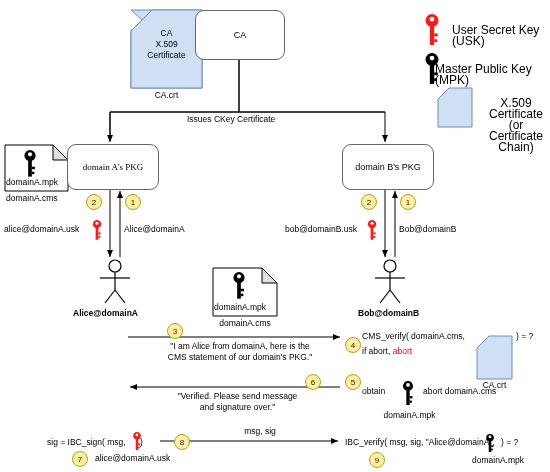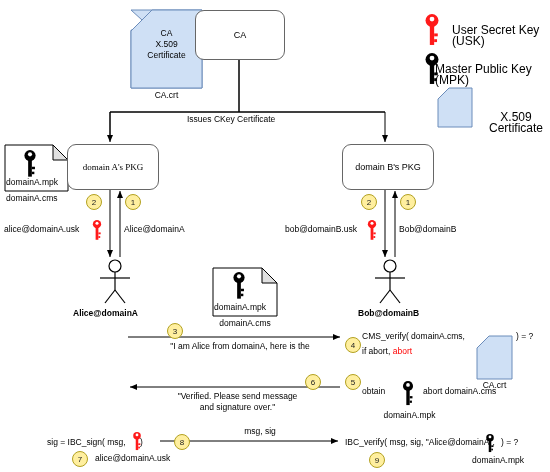--- a/index.html
+++ b/index.html
@@ -198,20 +198,21 @@
 <div class="abs step" style="left:400px;top:194px;">1</div>
 <div class="abs txt" style="left:285px;top:224px;">bob@domainB.usk</div>
 <div class="abs txt" style="left:399px;top:224px;">Bob@domainB</div>
 
 <div class="abs txt bold" style="left:73px;top:308px;">Alice@domainA</div>
 <div class="abs txt bold" style="left:358px;top:308px;">Bob@domainB</div>
 
 <div class="abs step" style="left:167px;top:323px;">3</div>
 <div class="abs txt-c" style="left:125px;top:341px;width:230px;">
   <div>"I am Alice from domainA, here is the</div>
+  <div>CMS statement of our domain's PKG."</div>
 </div>
 
 <div class="abs step" style="left:345px;top:337px;">4</div>
 <div class="abs txt" style="left:362px;top:331px;">
   <span>CMS_verify( domainA.cms,</span>
 </div>
 <div class="abs txt" style="left:516px;top:331px;">) = ?</div>
 <div class="abs txt" style="left:362px;top:346px;">
   <span>if abort, </span><span class="red">abort</span>
 </div>
@@ -236,15 +237,16 @@
 <div class="abs step" style="left:174px;top:434px;">8</div>
 <div class="abs txt-c" style="left:205px;top:426px;width:110px;">msg, sig</div>
 
 <div class="abs txt" style="left:345px;top:437px;">IBC_verify( msg, sig, "Alice@domainA",</div>
 <div class="abs txt" style="left:501px;top:437px;">) = ?</div>
 <div class="abs step" style="left:369px;top:452px;">9</div>
 <div class="abs txt" style="left:472px;top:455px;">domainA.mpk</div>
 
 <div class="abs legend-txt" style="left:452px;top:25px;">User Secret Key (USK)</div>
 <div class="abs legend-txt" style="left:435px;top:64px;">Master Public Key (MPK)</div>
-<div class="abs legend-txt" style="left:481px;top:98px;width:70px;text-align:center;margin-top:14px;">
+<div class="abs legend-txt" style="left:481px;top:98px;width:70px;text-align:center;">
   <div>X.509 Certificate</div>
+  <div>(or Certificate Chain)</div>
 </div>
 
 </body></html>

